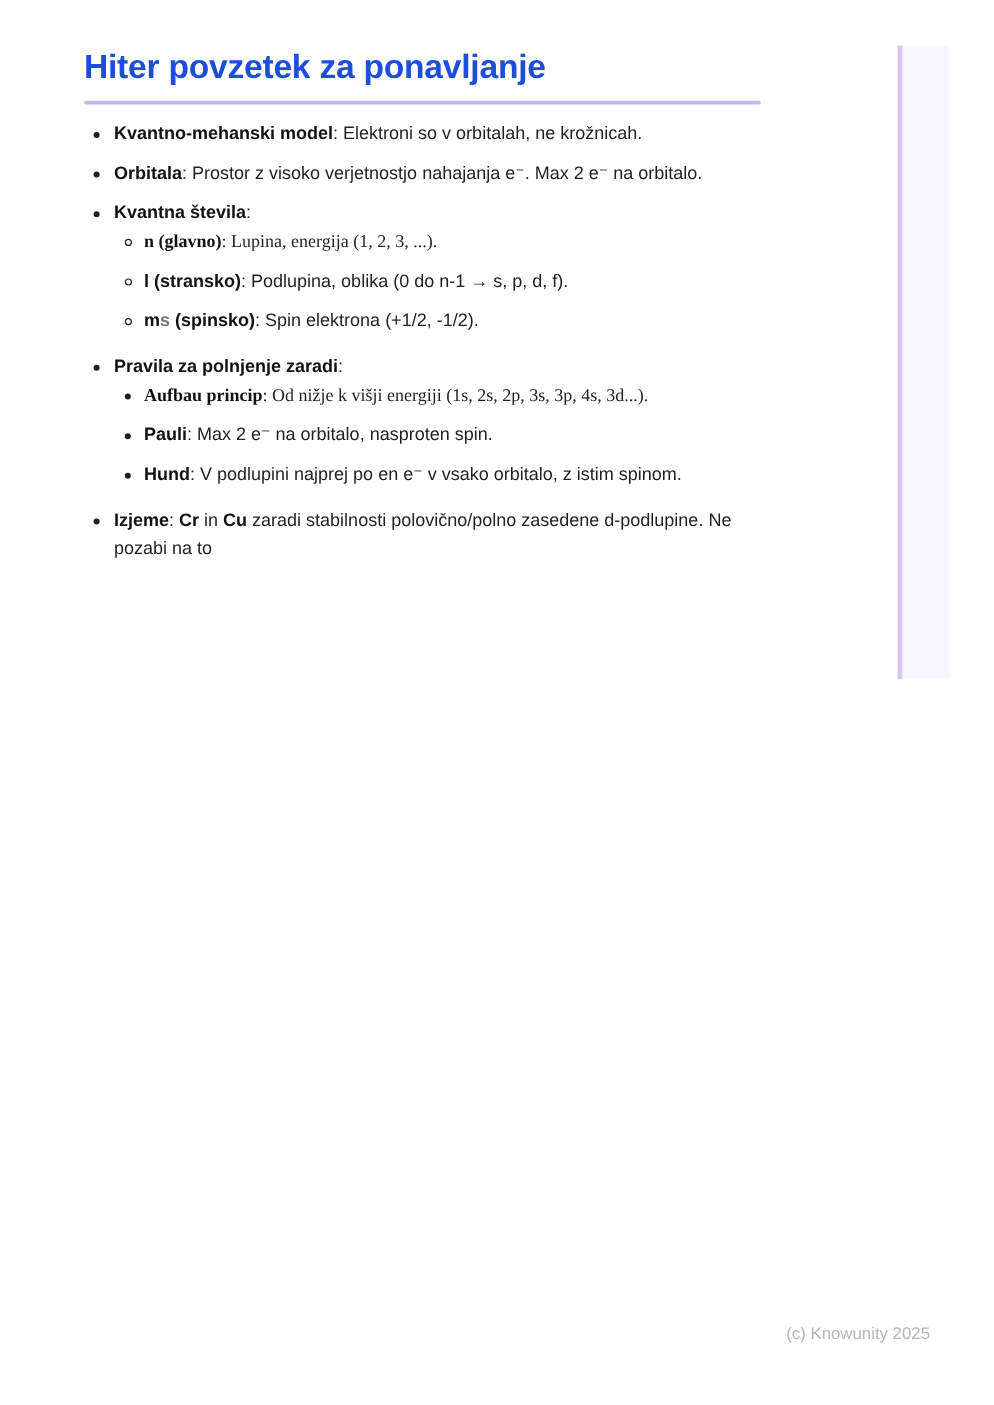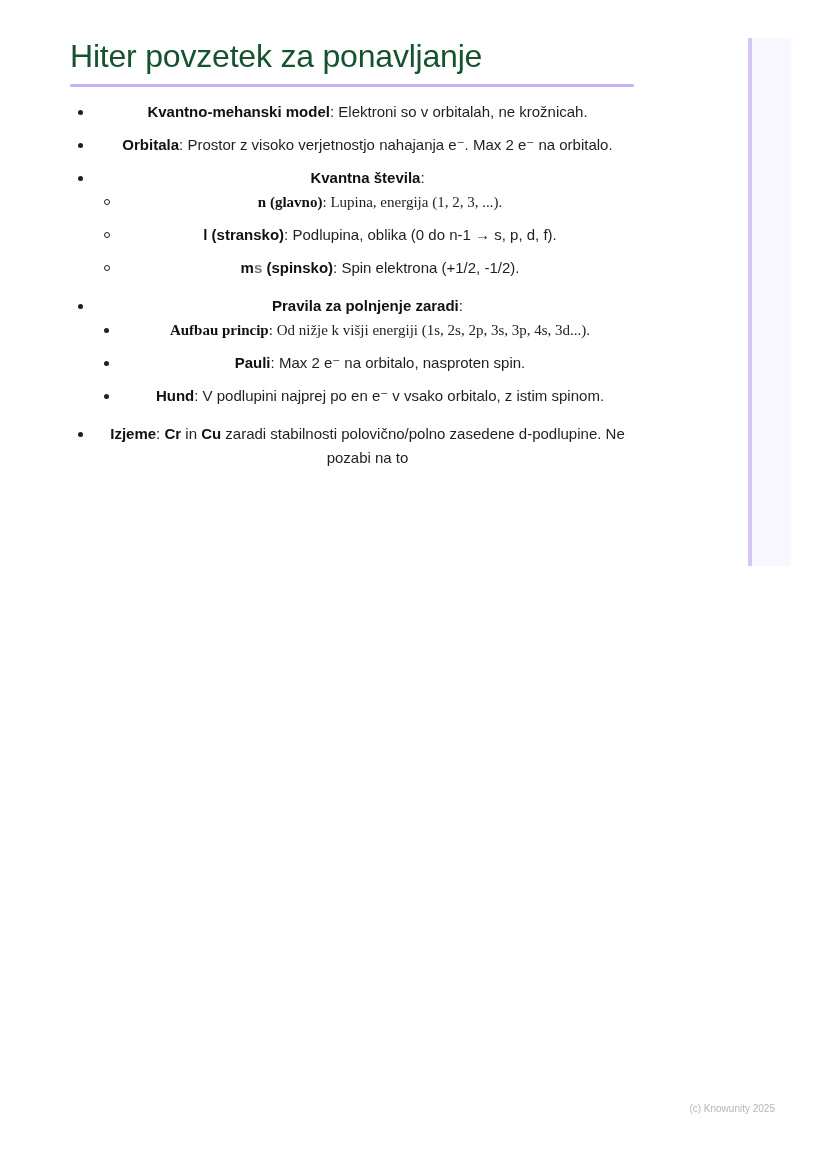--- a/index.html
+++ b/index.html
@@ -13,23 +13,23 @@
       position: relative;
       overflow: hidden;
       font-family: "Liberation Sans", "DejaVu Sans", sans-serif;
       color: #1f1f1f;
     }
     .page-title {
       position: absolute;
       left: 70px;
       top: 36px;
       margin: 0;
-      font-size: 32px;
-      font-weight: normal;
-      color: #14532d;
+      font-size: 28px;
+      font-weight: bold;
+      color: #1d4ed8;
       letter-spacing: -0.2px;
       line-height: 40px;
     }
     .title-rule {
       position: absolute;
       left: 70px;
       top: 84px;
       width: 564px;
       height: 3px;
       background: #c8b4f2;
@@ -40,21 +40,20 @@
       left: 70px;
       top: 100px;
       width: 570px;
       font-size: 15px;
       line-height: 24px;
     }
     ul.level1 {
       list-style: none;
       margin: 0;
       padding: 0;
-      text-align: center;
     }
     ul.level1 > li {
       position: relative;
       padding-left: 25px;
       margin-bottom: 9px;
     }
     ul.level1 > li::before {
       content: "";
       position: absolute;
       left: 8px;
@@ -120,21 +119,21 @@
       width: 43px;
       height: 528px;
       background: #f8f6ff;
       border-left: 4px solid #d6c6f5;
       box-sizing: border-box;
     }
     .footer {
       position: absolute;
       right: 53px;
       top: 1103px;
-      font-size: 10px;
+      font-size: 14px;
       color: #b5b5b5;
       text-align: right;
     }
   </style>
 </head>
 <body>
 
 <h1 class="page-title">Hiter povzetek za ponavljanje</h1>
 <div class="title-rule"></div>
 

